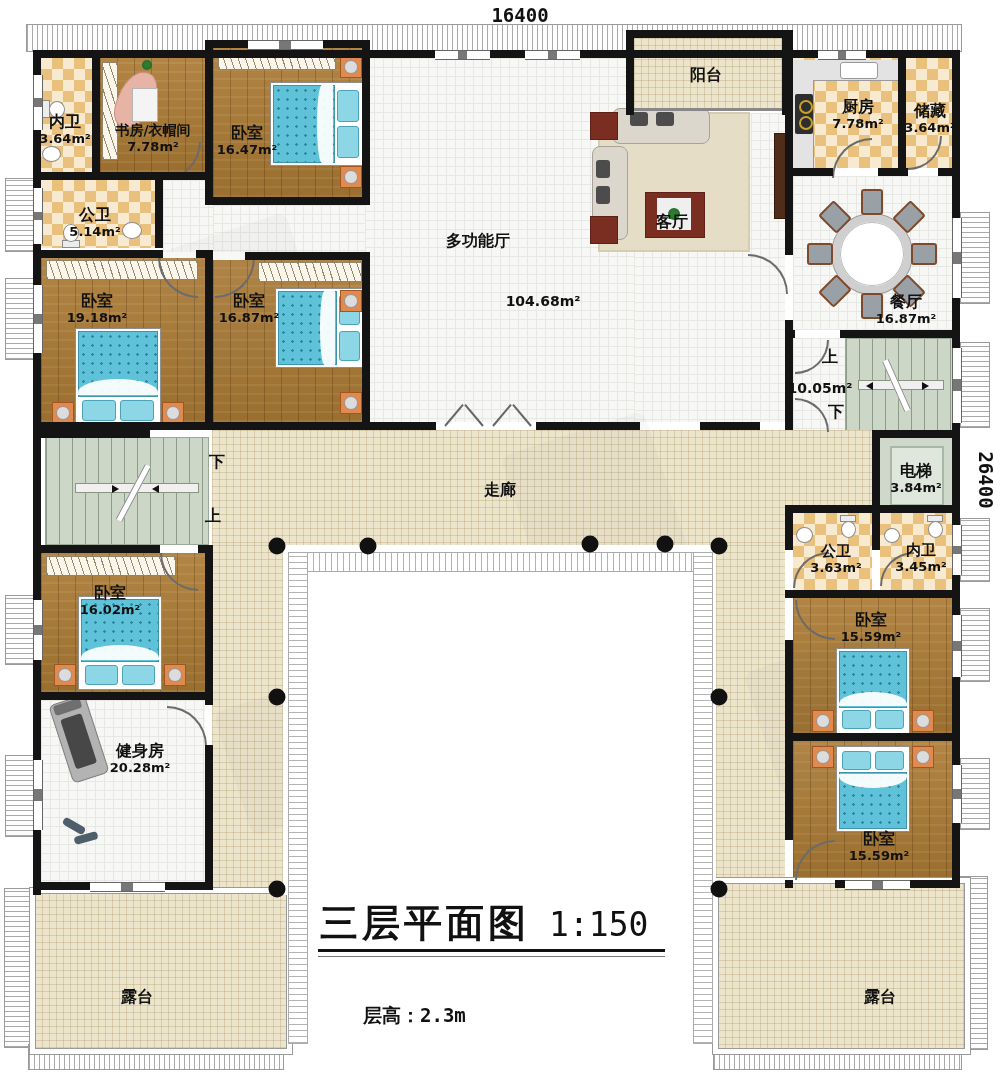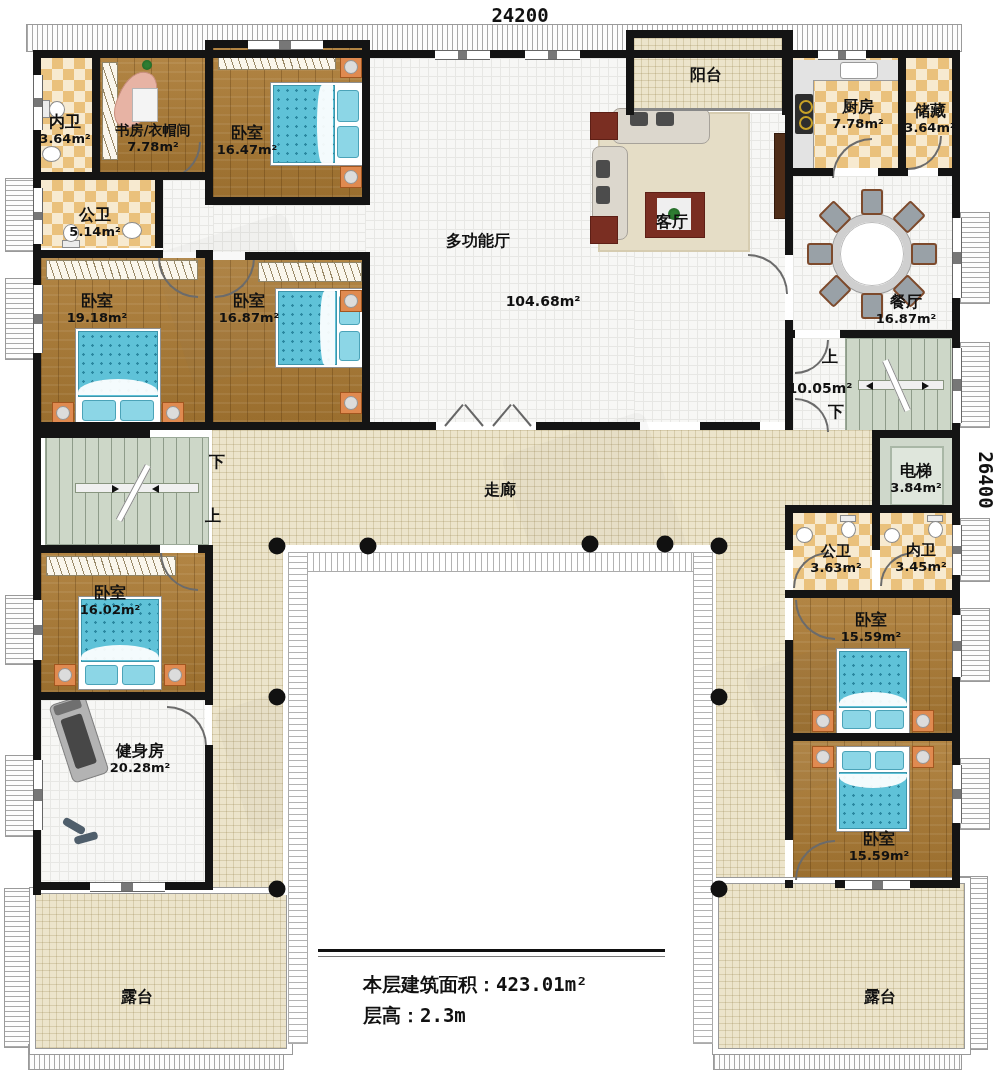--- a/index.html
+++ b/index.html
@@ -459,25 +459,26 @@
   <div class="rlabel" style="left:836px;top:412px">
     <div class="rname">下</div>
   </div>
   <div class="rlabel" style="left:217px;top:462px">
     <div class="rname">下</div>
   </div>
   <div class="rlabel" style="left:213px;top:516px">
     <div class="rname">上</div>
   </div>
 
-  <div class="dim" style="left:520px;top:4px;transform:translateX(-50%)">24200</div>
+  <div class="dim" style="left:520px;top:4px;transform:translateX(-50%)">16400</div>
   <div class="dim" style="left:986px;top:480px;transform:translate(-50%,-50%) rotate(90deg)">26400</div>
 
+  <div class="abs" style="left:320px;top:898px;z-index:60;white-space:nowrap">
+    <span class="ttl-cn">三层平面图</span>
+    <span class="ttl-scale" style="margin-left:14px">1:150</span>
+  </div>
   <div class="abs" style="left:318px;top:949px;width:347px;height:3px;background:#111;z-index:60"></div>
   <div class="abs" style="left:318px;top:956px;width:347px;height:1px;background:#777;z-index:60"></div>
-  <div class="info" style="left:363px;top:972px">
-    <span>本层建筑面积：</span><span class="val">423.01m²</span>
-  </div>
   <div class="info" style="left:363px;top:1003px">
     <span>层高：</span><span class="val">2.3m</span>
   </div>
 
 </div>
 
 </body></html>

